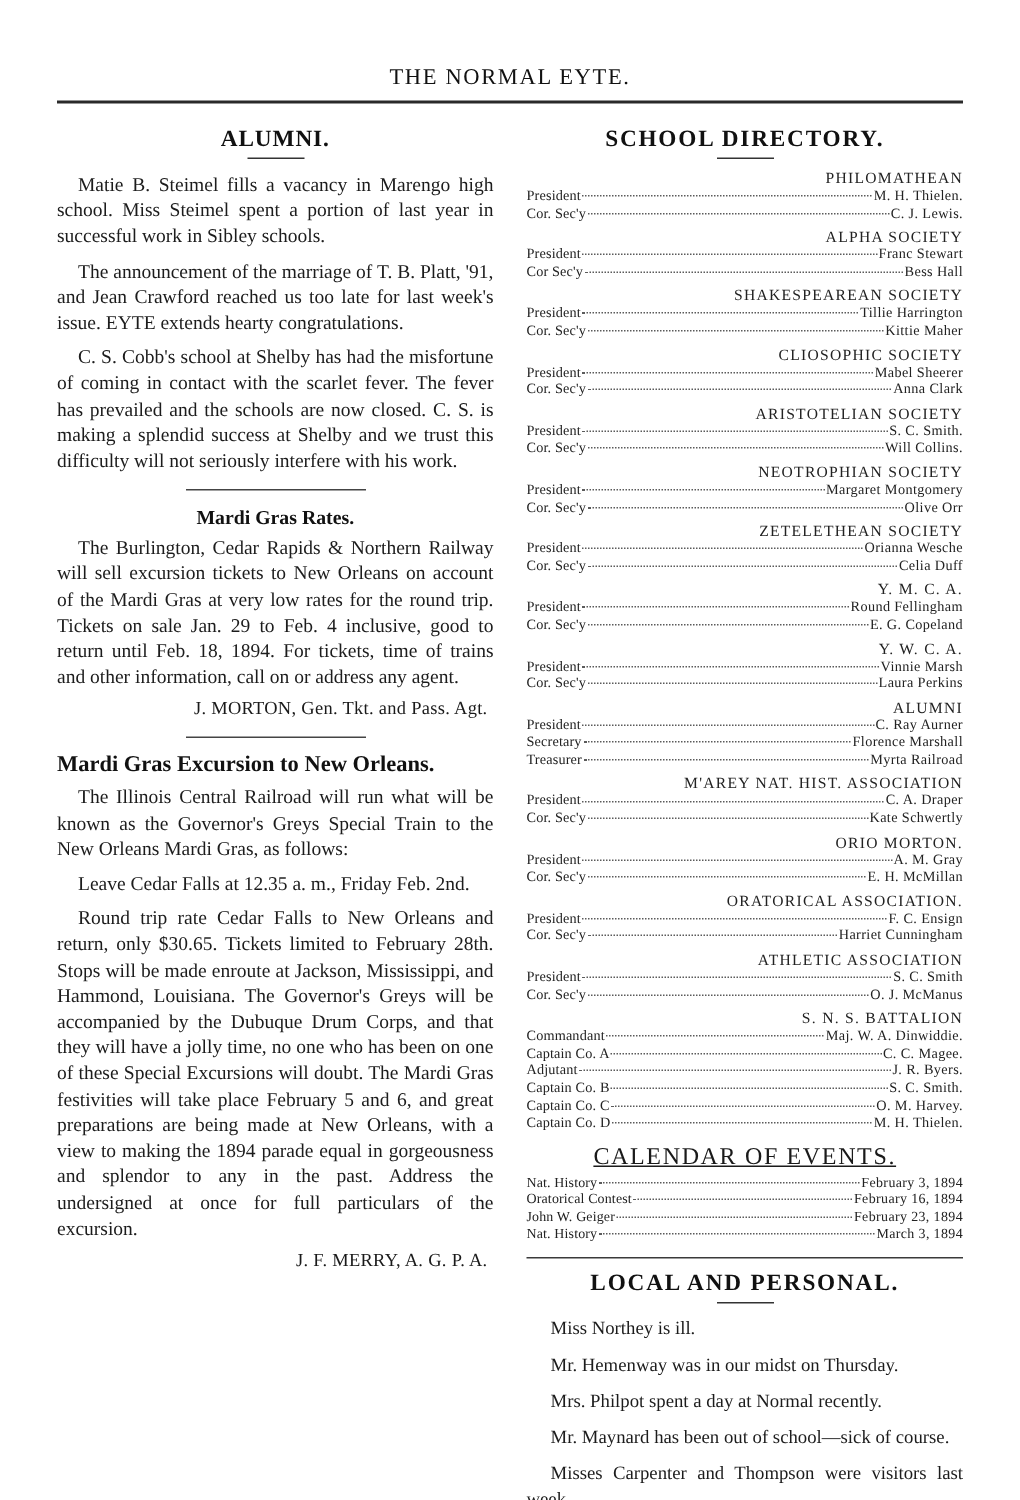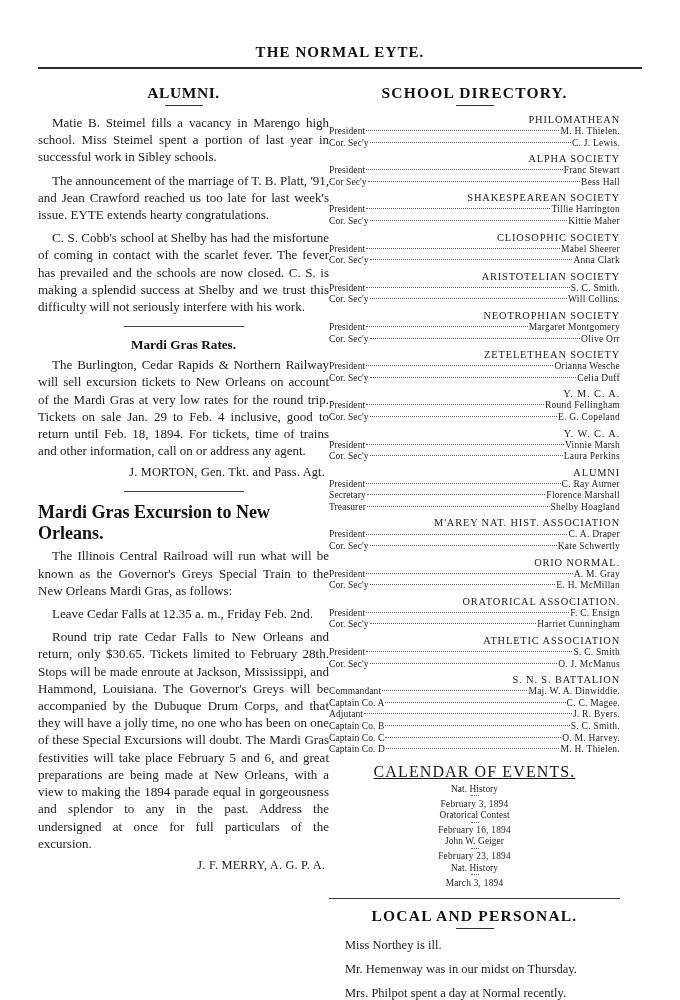--- a/index.html
+++ b/index.html
@@ -20,40 +20,41 @@
     left: 0; top: 0;
     width: 680px;
     height: 1000px;
     padding: 0;
     box-sizing: border-box;
   }
   
   .masthead {
     text-align: center;
     font-family: "Liberation Serif", "DejaVu Serif", serif;
-    font-weight: bold;
+    font-weight: normal;
     font-size: 15px;
     letter-spacing: 1.1px;
     padding-top: 44px;
     color: #111;
   }
   .rule-top {
     margin: 6px 38px 0 38px;
     border: 0;
     border-top: 2.2px solid #2a2a2a;
     height: 0;
   }
   
   .cols {
     position: absolute;
     top: 76px;
     left: 38px;
     width: 604px;
     height: 915px;
     display: flex;
+    gap: 22px;
   }
   .col {
     width: 291px;
     position: relative;
   }
   
   .sec-head {
     text-align: center;
     font-weight: bold;
     font-size: 15.5px;
@@ -70,21 +71,21 @@
   }
   .sub-head {
     text-align: center;
     font-weight: bold;
     font-size: 13.2px;
     margin: 10px 0 3px 0;
     color: #111;
   }
   .sub-head.left {
     text-align: left;
-    font-size: 18px;
+    font-size: 15px;
     margin-left: 0;
   }
   .divider {
     width: 120px;
     height: 0;
     border-top: 1.3px solid #444;
     margin: 11px auto 10px auto;
   }
   .divider.thin-wide {
     width: 100%;
@@ -137,21 +138,21 @@
     height: 0;
   }
   .dir-name { flex: 0 0 auto; letter-spacing: 0.25px; }
   .cal-title {
     text-align: center;
     font-size: 16px;
     letter-spacing: 1.1px;
     margin: 7px 0 3px 0;
     text-decoration: underline;
   }
-  .cal .dir-row { font-size: 9.3px; line-height: 11.4px; flex-direction: column; }
+  .cal .dir-row { font-size: 9.3px; line-height: 11.4px; }
   
   .lp { margin-top: 4px; }
   .lp p.body { text-indent: 16px; margin-bottom: 7px; font-size: 12.5px; }
 </style>
 </head>
 <body>
 
 <div class="page">
 
   <div class="masthead">THE NORMAL EYTE.</div>
@@ -315,38 +316,38 @@
               <span class="dir-name">C. Ray Aurner</span>
             </div>
             <div class="dir-row">
               <span class="dir-role">Secretary</span>
               <span class="dir-dots"></span>
               <span class="dir-name">Florence Marshall</span>
             </div>
             <div class="dir-row">
               <span class="dir-role">Treasurer</span>
               <span class="dir-dots"></span>
-              <span class="dir-name">Shelby Hoagland</span>
+              <span class="dir-name">Myrta Railroad</span>
             </div>
           </div>
           <div class="dir-group">
             <div class="dir-title">M'AREY NAT. HIST. ASSOCIATION</div>
             <div class="dir-row">
               <span class="dir-role">President</span>
               <span class="dir-dots"></span>
               <span class="dir-name">C. A. Draper</span>
             </div>
             <div class="dir-row">
               <span class="dir-role">Cor. Sec'y</span>
               <span class="dir-dots"></span>
               <span class="dir-name">Kate Schwertly</span>
             </div>
           </div>
           <div class="dir-group">
-            <div class="dir-title">ORIO NORMAL.</div>
+            <div class="dir-title">ORIO MORTON.</div>
             <div class="dir-row">
               <span class="dir-role">President</span>
               <span class="dir-dots"></span>
               <span class="dir-name">A. M. Gray</span>
             </div>
             <div class="dir-row">
               <span class="dir-role">Cor. Sec'y</span>
               <span class="dir-dots"></span>
               <span class="dir-name">E. H. McMillan</span>
             </div>

